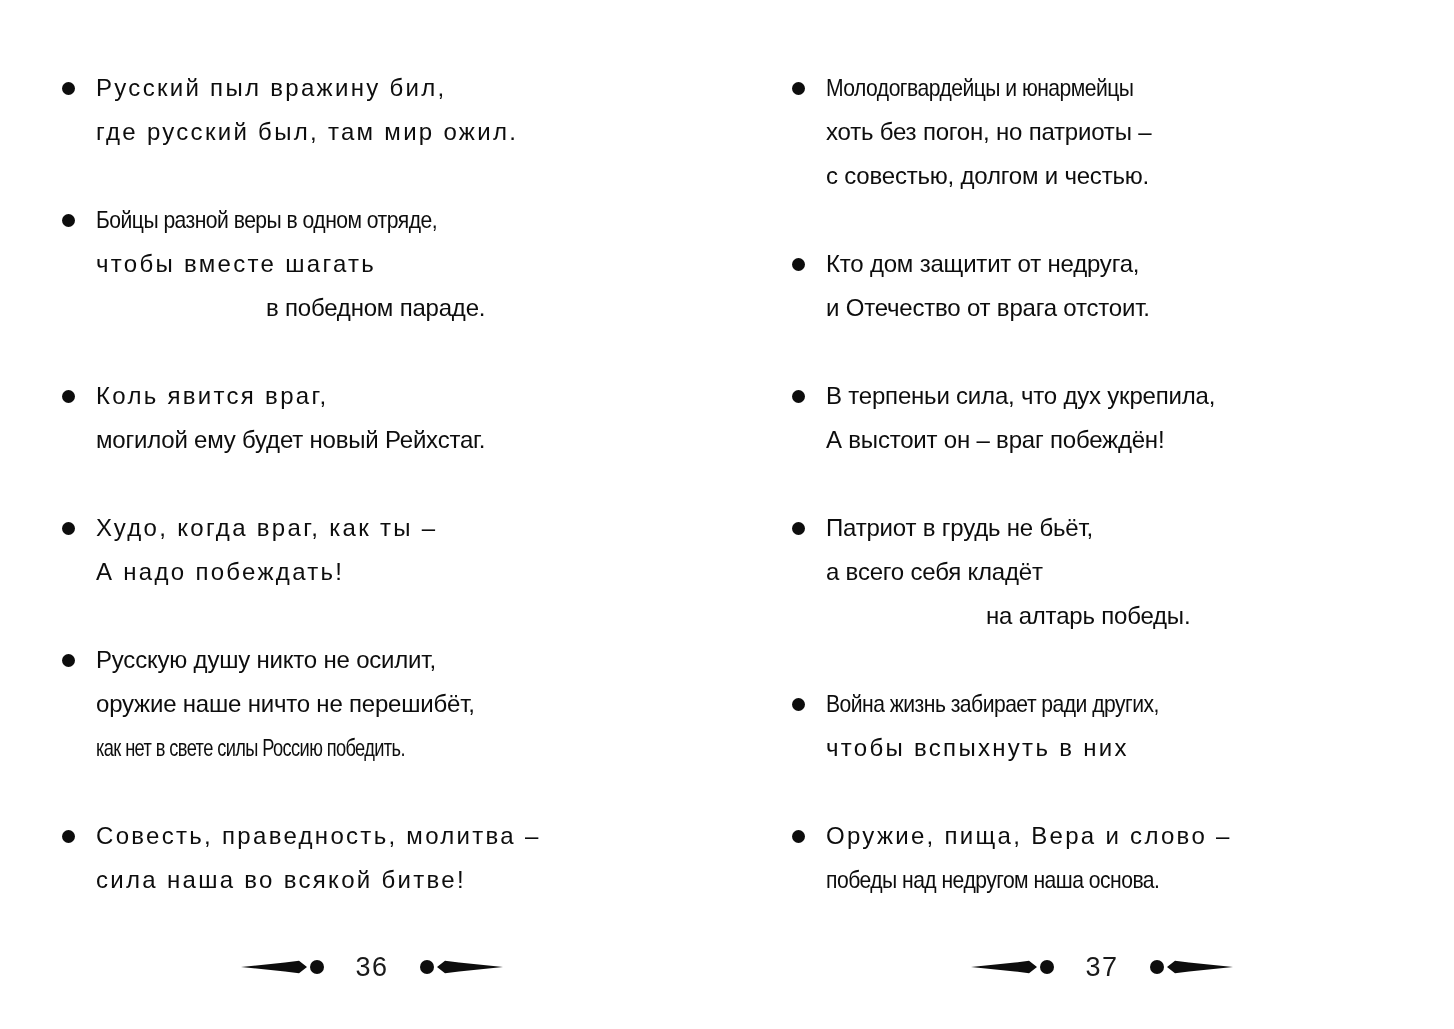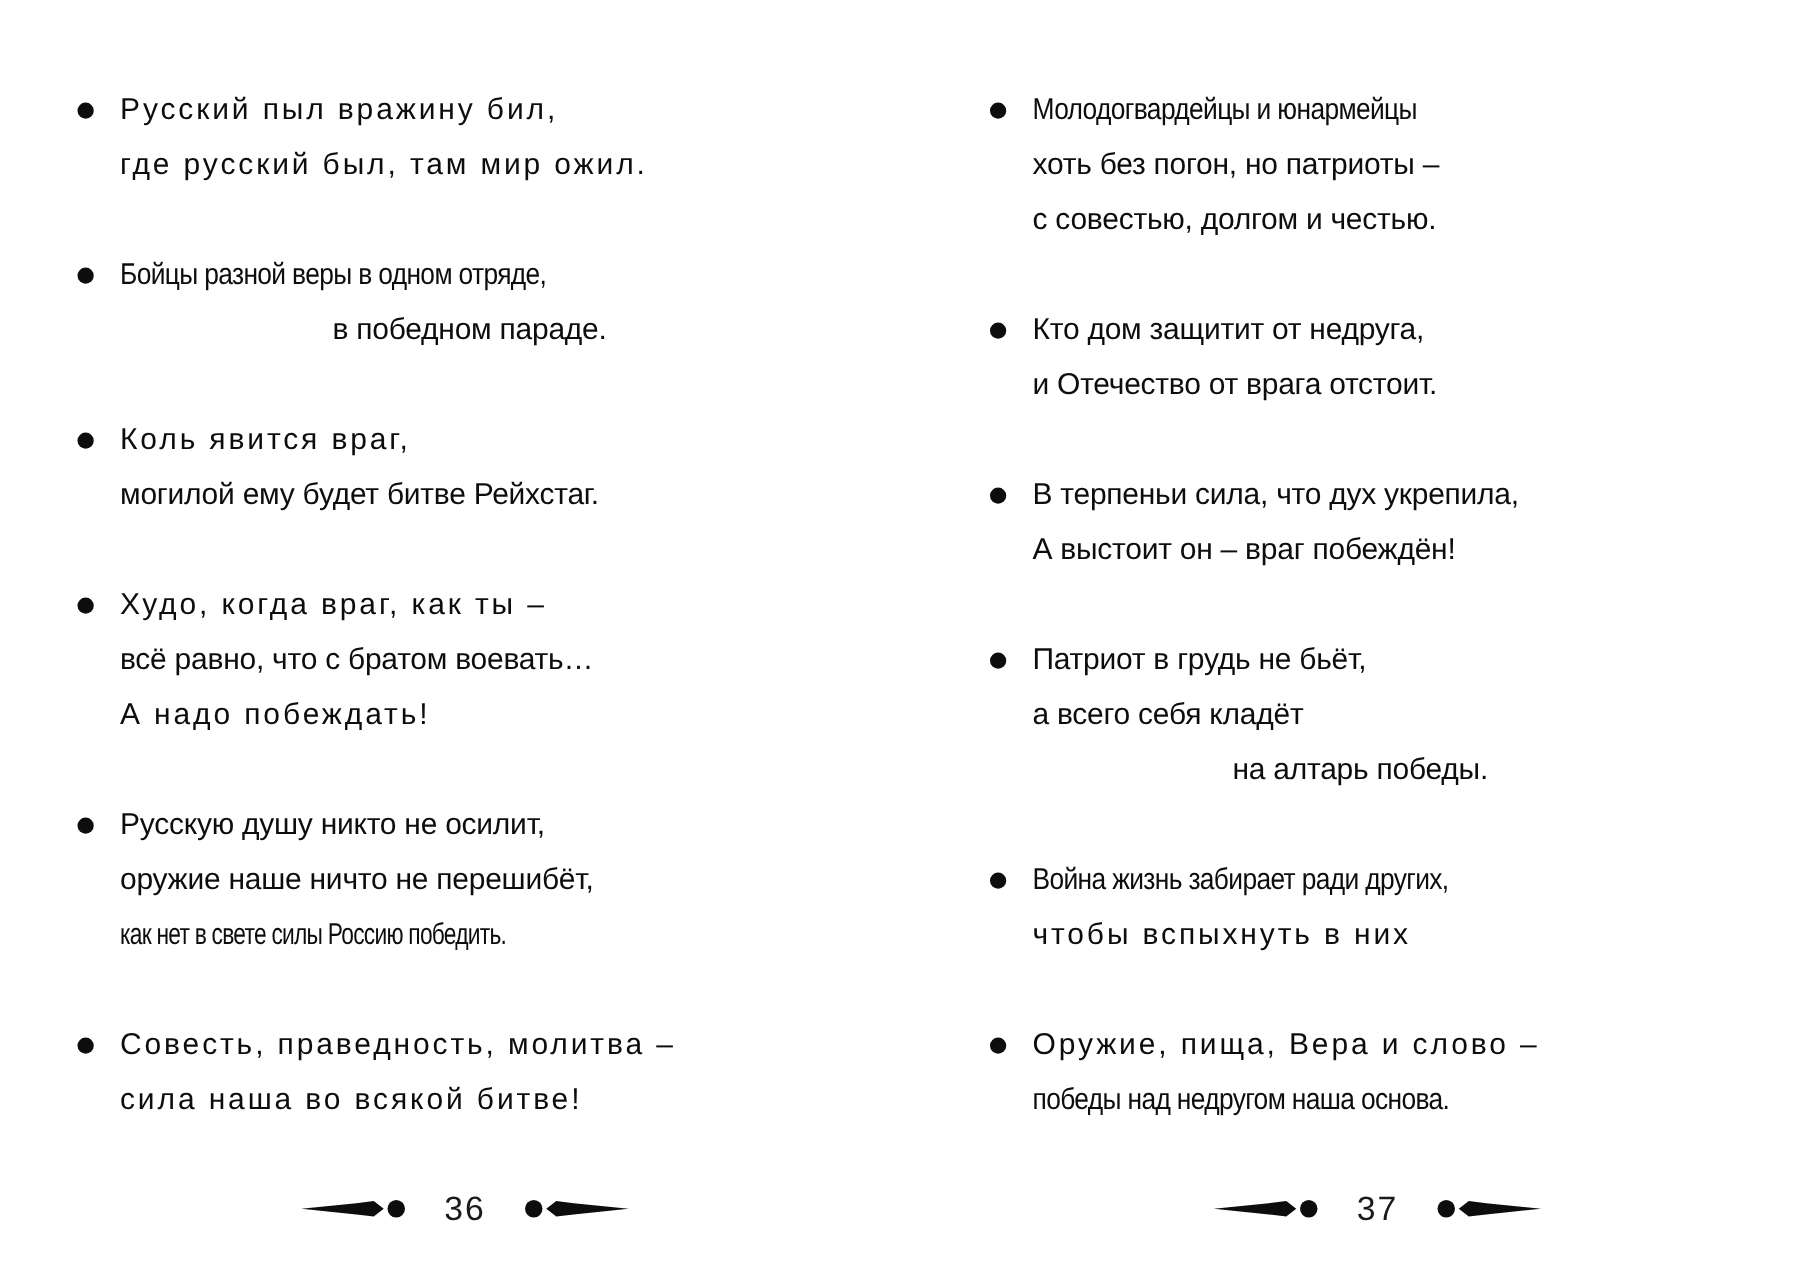--- a/index.html
+++ b/index.html
@@ -67,33 +67,33 @@
 
     <div class="item">
       <span class="bullet"></span>
       <div class="line wide"><span>Русский пыл вражину бил,</span></div>
       <div class="line wide"><span>где русский был, там мир ожил.</span></div>
     </div>
 
     <div class="item">
       <span class="bullet"></span>
       <div class="line cond"><span>Бойцы разной веры в одном отряде,</span></div>
+      <div class="line wide"><span>чтобы вместе шагать</span></div>
       <div class="line ind-l"><span>в победном параде.</span></div>
     </div>
 
     <div class="item">
       <span class="bullet"></span>
       <div class="line wide"><span>Коль явится враг,</span></div>
-      <div class="line"><span>могилой ему будет битве Рейхстаг.</span></div>
+      <div class="line"><span>могилой ему будет новый Рейхстаг.</span></div>
     </div>
 
     <div class="item">
       <span class="bullet"></span>
       <div class="line wide"><span>Худо, когда враг, как ты –</span></div>
-      <div class="line"><span>всё равно, что с братом воевать…</span></div>
       <div class="line wide"><span>А надо побеждать!</span></div>
     </div>
 
     <div class="item">
       <span class="bullet"></span>
       <div class="line"><span>Русскую душу никто не осилит,</span></div>
       <div class="line"><span>оружие наше ничто не перешибёт,</span></div>
       <div class="line xcond"><span>как нет в свете силы Россию победить.</span></div>
     </div>
 

